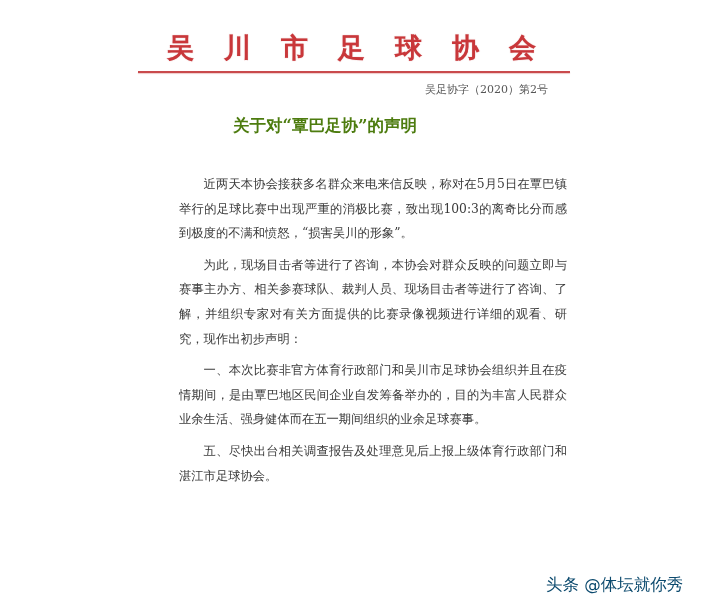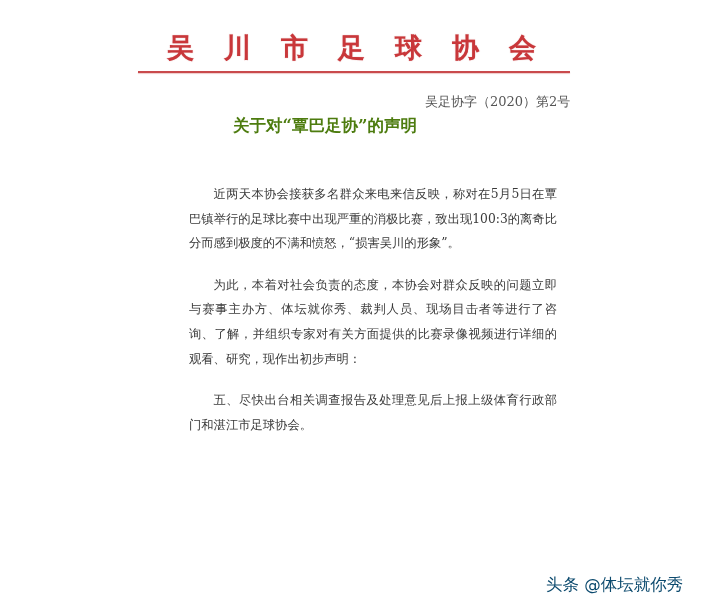--- a/index.html
+++ b/index.html
@@ -15,52 +15,53 @@
     text-align: center; color: #c9373a;
     font-size: 27px; font-weight: bold; letter-spacing: 30px;
     padding-left: 30px; box-sizing: border-box;
     text-shadow: 0 0 1px rgba(180,40,40,0.5);
   }
   .red-rule {
     position: absolute; top: 71px; left: 138px; width: 432px; height: 2px;
     background: #c94a4c; box-shadow: 0 1px 1px rgba(200,80,80,0.3);
   }
   .doc-number {
-    position: absolute; top: 93px; left: 425px;
-    font-size: 13px; color: #555; text-align: center;
+    position: absolute; top: 82px; left: 425px;
+    font-size: 11px; color: #555; text-align: center;
   }
   .doc-title {
     position: absolute; top: 115px; left: 233px;
     font-size: 16.5px; font-weight: bold; color: #4d7c0f;
   }
   .body {
     position: absolute; top: 165px; left: 172px; width: 402px;
     font-size: 12.3px; line-height: 24.6px; color: #3a3a3a;
     text-align: justify;
     filter: blur(0.3px);
   }
-  .para { margin: 17px; text-indent: 2em; }
+  .para { margin: 7px; text-indent: 2em; }
   .watermark {
     position: absolute; top: 574px; left: 546px;
     font-family: "DejaVu Sans", "Liberation Sans", sans-serif;
     font-size: 16.5px; color: #0c4a6e;
     text-shadow: 0 0 3px #fff, 0 0 3px #fff, 0 0 4px #fff;
     white-space: nowrap;
   }
 </style>
 </head>
 <body>
 
 <div class="page">
   <div class="org-name">吴川市足球协会</div>
   <div class="red-rule"></div>
   <div class="doc-number">吴足协字（2020）第2号</div>
   <div class="doc-title">关于对“覃巴足协”的声明</div>
 
   <div class="body">
     <p class="para">近两天本协会接获多名群众来电来信反映，称对在5月5日在覃巴镇举行的足球比赛中出现严重的消极比赛，致出现100:3的离奇比分而感到极度的不满和愤怒，“损害吴川的形象”。</p>
-    <p class="para">为此，本着对社会负责的态度，本协会对群众反映的问题立即与赛事主办方、体坛就你秀、裁判人员、现场目击者等进行了咨询、了解，并组织专家对有关方面提供的比赛录像视频进行详细的观看、研究，现作出初步声明：</p>
+    <p class="para">为此，现场目击者等进行了咨询，本协会对群众反映的问题立即与赛事主办方、相关参赛球队、裁判人员、现场目击者等进行了咨询、了解，并组织专家对有关方面提供的比赛录像视频进行详细的观看、研究，现作出初步声明：</p>
+    <p class="para">一、本次比赛非官方体育行政部门和吴川市足球协会组织并且在疫情期间，是由覃巴地区民间企业自发筹备举办的，目的为丰富人民群众业余生活、强身健体而在五一期间组织的业余足球赛事。</p>
     <p class="para">五、尽快出台相关调查报告及处理意见后上报上级体育行政部门和湛江市足球协会。</p>
 
   </div>
 
   <div class="watermark">头条 @体坛就你秀</div>
 </div>
 
 </body></html>

